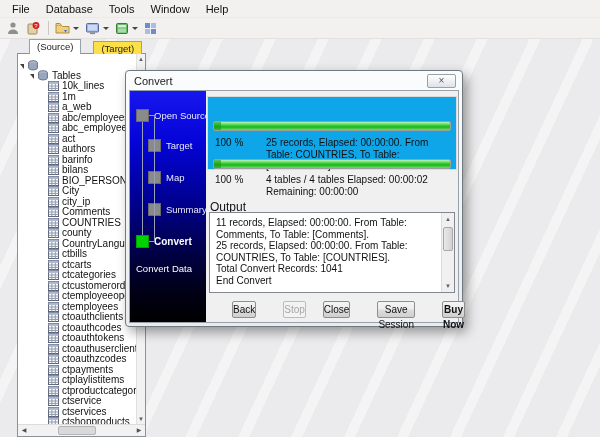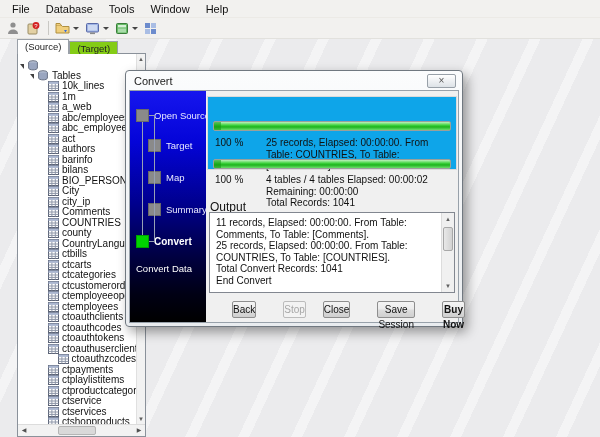--- a/index.html
+++ b/index.html
@@ -16,23 +16,23 @@
   .tsep { width:1px; height:14px; background:#c9c8c4; margin:0 4px; }
 
   
   .mdi { position:absolute; top:39px; left:0; right:0; bottom:0;
     background:
       repeating-linear-gradient(115deg, rgba(255,255,255,.45) 0 10px, rgba(255,255,255,0) 10px 48px),
       #ebebed; }
 
   
   .tabs { position:absolute; top:39px; left:17px; height:15px; display:flex; z-index:3; }
-  .tab { font-size:9.5px; padding:1px 7px 0 7px; border:1px solid #9aa0a8; border-bottom:none; background:#eeeeee; color:#222; height:15px; }
+  .tab { font-size:9.5px; padding:1px 7px 0 7px; border:1px solid #9aa0a8; border-bottom:none; background:#eeeeee; color:#222; height:15px;margin-left:12px; }
   .tab.active { background:#ffffff; position:relative; top:0; z-index:4; }
-  .tab.inactive { height:13px; margin-top:2px; background:#84cc16; }
+  .tab.inactive { height:13px; margin-top:2px; background:#fde047; }
   .treebox { position:absolute; top:53px; left:17px; width:129px; bottom:0; background:#fff; border:1px solid #8a919a; z-index:2; }
   .treerows { position:absolute; top:6px; left:0; right:9px; bottom:12px; overflow:hidden; }
   .trow { height:10.5px; line-height:10.5px; font-size:10px; white-space:nowrap; display:flex; align-items:center; cursor:default; }
   .trow .exp { width:0; height:0; border-left:4px solid transparent; border-top:5px solid #404040; margin:0 3px 0 0; transform:translateY(1px); }
   .ticon { flex:0 0 auto; margin-right:3px; }
   
   .vscroll { position:absolute; top:0; right:0; width:9px; bottom:12px; background:#f2f2f2; border-left:1px solid #e0e0e0; }
   .vscroll .thumb { position:absolute; top:30%; left:1px; right:1px; height:46px; background:#d6d6d6; border:1px solid #b8b8b8; border-radius:2px; }
   .arr { position:absolute; left:0; right:0; height:10px; color:#606060; font-size:6px; text-align:center; line-height:10px; }
   
@@ -446,21 +446,21 @@
         <svg class="ticon" width="11" height="10" viewBox="0 0 11 10">
           <rect x="0.5" y="0.5" width="10" height="9" fill="#fff" stroke="#5a6275"></rect>
           <rect x="0.5" y="0.5" width="10" height="2.4" fill="#aab6d0"></rect>
           <line x1="0.5" y1="5" x2="10.5" y2="5" stroke="#8e96a8"></line>
           <line x1="0.5" y1="7.4" x2="10.5" y2="7.4" stroke="#8e96a8"></line>
           <line x1="3.9" y1="2.9" x2="3.9" y2="9.5" stroke="#8e96a8"></line>
           <line x1="7.3" y1="2.9" x2="7.3" y2="9.5" stroke="#8e96a8"></line>
         </svg>
         <span>ctoauthuserclients</span>
       </div>
-      <div class="trow" style="padding-left: 30px; justify-content: flex-end;">
+      <div class="trow" style="padding-left: 30px;">
         <svg class="ticon" width="11" height="10" viewBox="0 0 11 10">
           <rect x="0.5" y="0.5" width="10" height="9" fill="#fff" stroke="#5a6275"></rect>
           <rect x="0.5" y="0.5" width="10" height="2.4" fill="#aab6d0"></rect>
           <line x1="0.5" y1="5" x2="10.5" y2="5" stroke="#8e96a8"></line>
           <line x1="0.5" y1="7.4" x2="10.5" y2="7.4" stroke="#8e96a8"></line>
           <line x1="3.9" y1="2.9" x2="3.9" y2="9.5" stroke="#8e96a8"></line>
           <line x1="7.3" y1="2.9" x2="7.3" y2="9.5" stroke="#8e96a8"></line>
         </svg>
         <span>ctoauthzcodes</span>
       </div>
@@ -580,21 +580,20 @@
 
     <div class="rpane">
       <div class="ppanel">
         <div class="pbar" style="top:24px"></div>
         <div class="pct" style="top:40px">100 %</div>
         <div class="ptext" style="top:40px">25 records,   Elapsed: 00:00:00.   From Table: COUNTRIES,  To Table: [COUNTRIES].</div>
         <div class="pbar" style="top:62px"></div>
         <div class="pct" style="top:77px">100 %</div>
         <div class="ptext" style="top:77px">
           <div>4 tables / 4 tables   Elapsed: 00:00:02   Remaining: 00:00:00</div>
-          <div>Total Records: 1041</div>
         </div>
       </div>
 
       <div class="outlabel">Output</div>
       <div class="outbox">
         <div class="outtext" id="outlines">
             <div>11 records,   Elapsed: 00:00:00.   From Table: Comments,   To Table: [Comments].</div>
             <div>25 records,   Elapsed: 00:00:00.   From Table: COUNTRIES,   To Table: [COUNTRIES].</div>
             <div>Total Convert Records: 1041</div>
             <div>End Convert</div>

